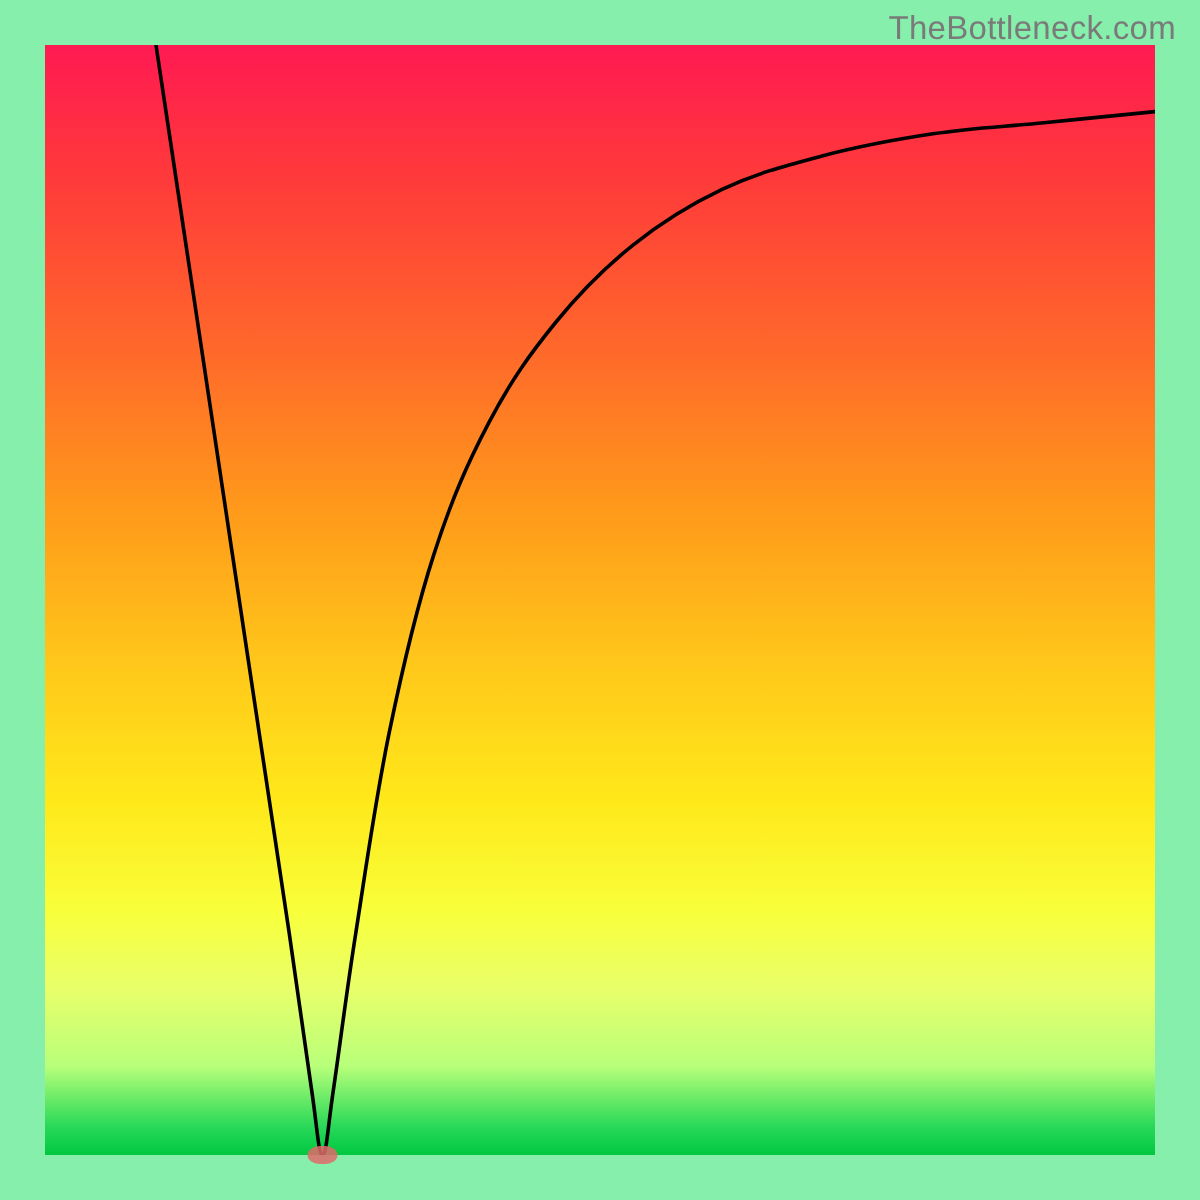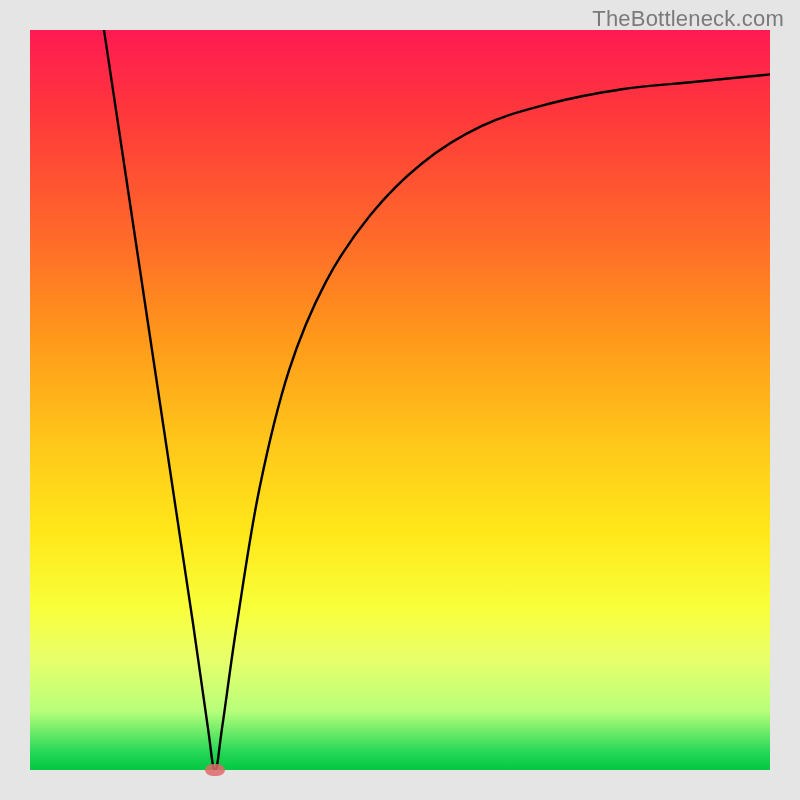--- a/index.html
+++ b/index.html
@@ -8,21 +8,21 @@
     width: 800px;
     height: 800px;
     background: #000;
     font-family: Arial, Helvetica, sans-serif;
     overflow: hidden;
   }
   .frame {
     position: relative;
     width: 800px;
     height: 800px;
-    background: #e5e5e5;
+    background: #86efac;
   }
   .plot-area {
     position: absolute;
     left: 30px;
     top: 30px;
     width: 740px;
     height: 740px;
     background: linear-gradient(to bottom,
       #ff1a52 0%,
       #ff3a3a 12%,

